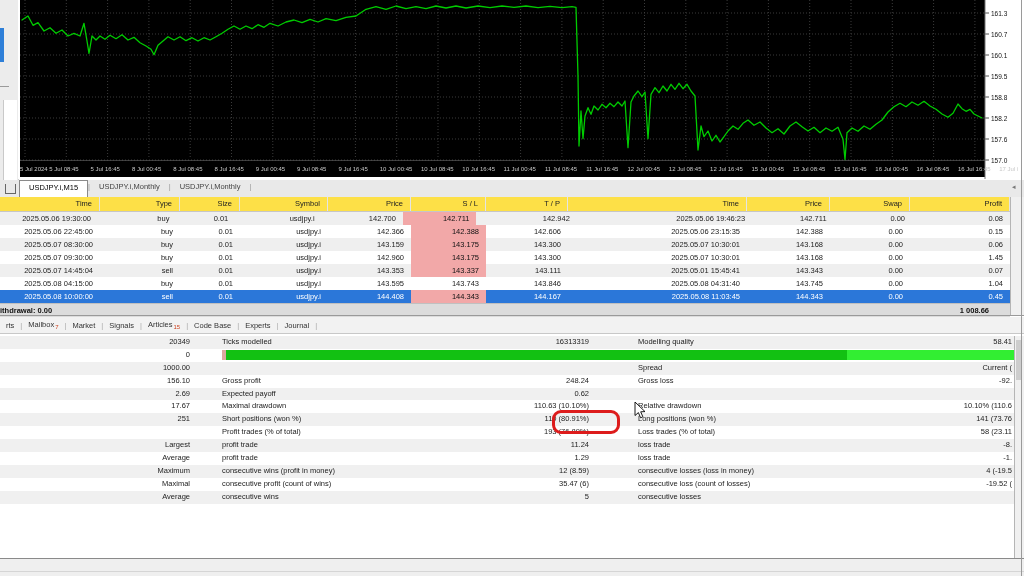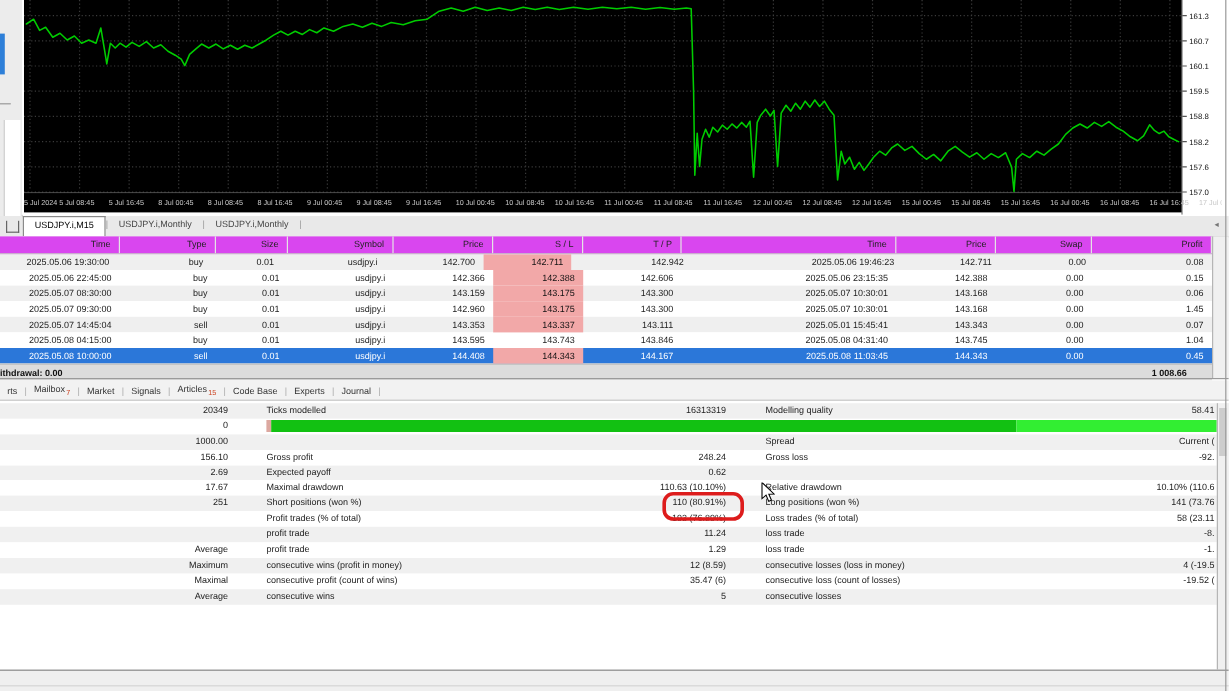--- a/index.html
+++ b/index.html
@@ -25,21 +25,21 @@
   #chart-tabbar{left:0;top:180px;width:1024px;height:17px;background:#e9e9e9;border-bottom:1px solid #b8b8b8;display:flex;align-items:stretch;}
   #chart-tabbar .dockicon{width:9px;height:9px;border:1px solid #666;border-top:none;margin:4px 3px 0 5px;}
   .ctab{padding:2px 9px 0 9px;color:#444;}
   .ctab.active{background:#ffffff;border:1px solid #8a8a8a;border-bottom:none;color:#000;}
   .ctab-sep{color:#999;padding-top:2px;}
   #tabbar-scroll-arrow{left:1012px;top:183px;width:8px;height:10px;color:#777;font-size:7px;}
 
   
   #trades{left:0;top:197px;width:1010px;background:#fff;}
   .trow{display:flex;height:13px;line-height:13px;}
-  .trow.header{height:14px;line-height:14px;background:#d946ef;border-bottom:1px solid #c6c6c6;color:#222;}
+  .trow.header{height:14px;line-height:14px;background:#fde047;border-bottom:1px solid #c6c6c6;color:#222;}
   .trow.header .tcell{border-right:1px solid #e4e4e4;}
   .tcell{text-align:right;padding-right:7px;box-sizing:border-box;white-space:nowrap;overflow:hidden;}
   .trow.odd{background:#efefef;}
   .trow.even{background:#ffffff;}
   .trow.selected{background:#2b77d9;color:#ffffff;}
   .tcell.sl-hit{background:#f2a8a8;color:#111;}
   #trade-summary{display:flex;height:13px;line-height:13px;background:#dcdcdc;font-weight:bold;color:#111;border-top:1px solid #c0c0c0;}
   #summary-left{padding-left:0;}
   #summary-total{margin-left:auto;padding-right:21px;}
   #table-scrollbar{left:1010px;top:197px;width:14px;height:118px;background:#f0f0f0;border-left:1px solid #b5b5b5;}
@@ -52,21 +52,21 @@
   .btab-sep{color:#aaa;}
 
   
   #report{left:0;top:336px;width:1024px;height:168px;background:#fff;}
   .rrow{position:relative;height:12.9px;line-height:12.9px;color:#222;}
   .rrow.odd{background:#f0f0f0;}
   .rrow.even{background:#ffffff;}
   .rc{position:absolute;top:0;white-space:nowrap;}
   .cA{left:0;width:190px;text-align:right;}
   .cB{left:222px;}
-  .cC{left:400px;width:205px;text-align:right;}
+  .cC{left:384px;width:205px;text-align:right;}
   .cD{left:638px;}
   .cE{left:800px;width:212px;text-align:right;}
   .qbar{position:absolute;left:222px;top:1px;height:10px;right:10px;display:flex;}
   .qbar .sliver{width:4px;background:#dca8a0;}
   .qbar .seg1{width:621px;background:#12c112;}
   .qbar .seg2{flex:1;background:#32ee32;}
   #report-scrollbar{left:1014px;top:336px;width:10px;height:222px;background:#f0f0f0;border-left:1px solid #b5b5b5;}
   #report-scroll-thumb{left:1016px;top:340px;width:6px;height:40px;background:#cdcdcd;}
 
   #red-annotation{left:552px;top:410px;width:62px;height:18px;border:3px solid #dd1c1c;border-radius:9px;background:transparent;}
@@ -359,20 +359,21 @@
       <span class="rc cD">Long positions (won %)</span>
       <span class="rc cE">141 (73.76</span>
     </div>
     <div class="rrow even">
       <span class="rc cB">Profit trades (% of total)</span>
       <span class="rc cC">193 (76.89%)</span>
       <span class="rc cD">Loss trades (% of total)</span>
       <span class="rc cE">58 (23.11</span>
     </div>
     <div class="rrow odd">
+      <span class="rc cA">Largest</span>
       <span class="rc cB">profit trade</span>
       <span class="rc cC">11.24</span>
       <span class="rc cD">loss trade</span>
       <span class="rc cE">-8.</span>
     </div>
     <div class="rrow even">
       <span class="rc cA">Average</span>
       <span class="rc cB">profit trade</span>
       <span class="rc cC">1.29</span>
       <span class="rc cD">loss trade</span>

